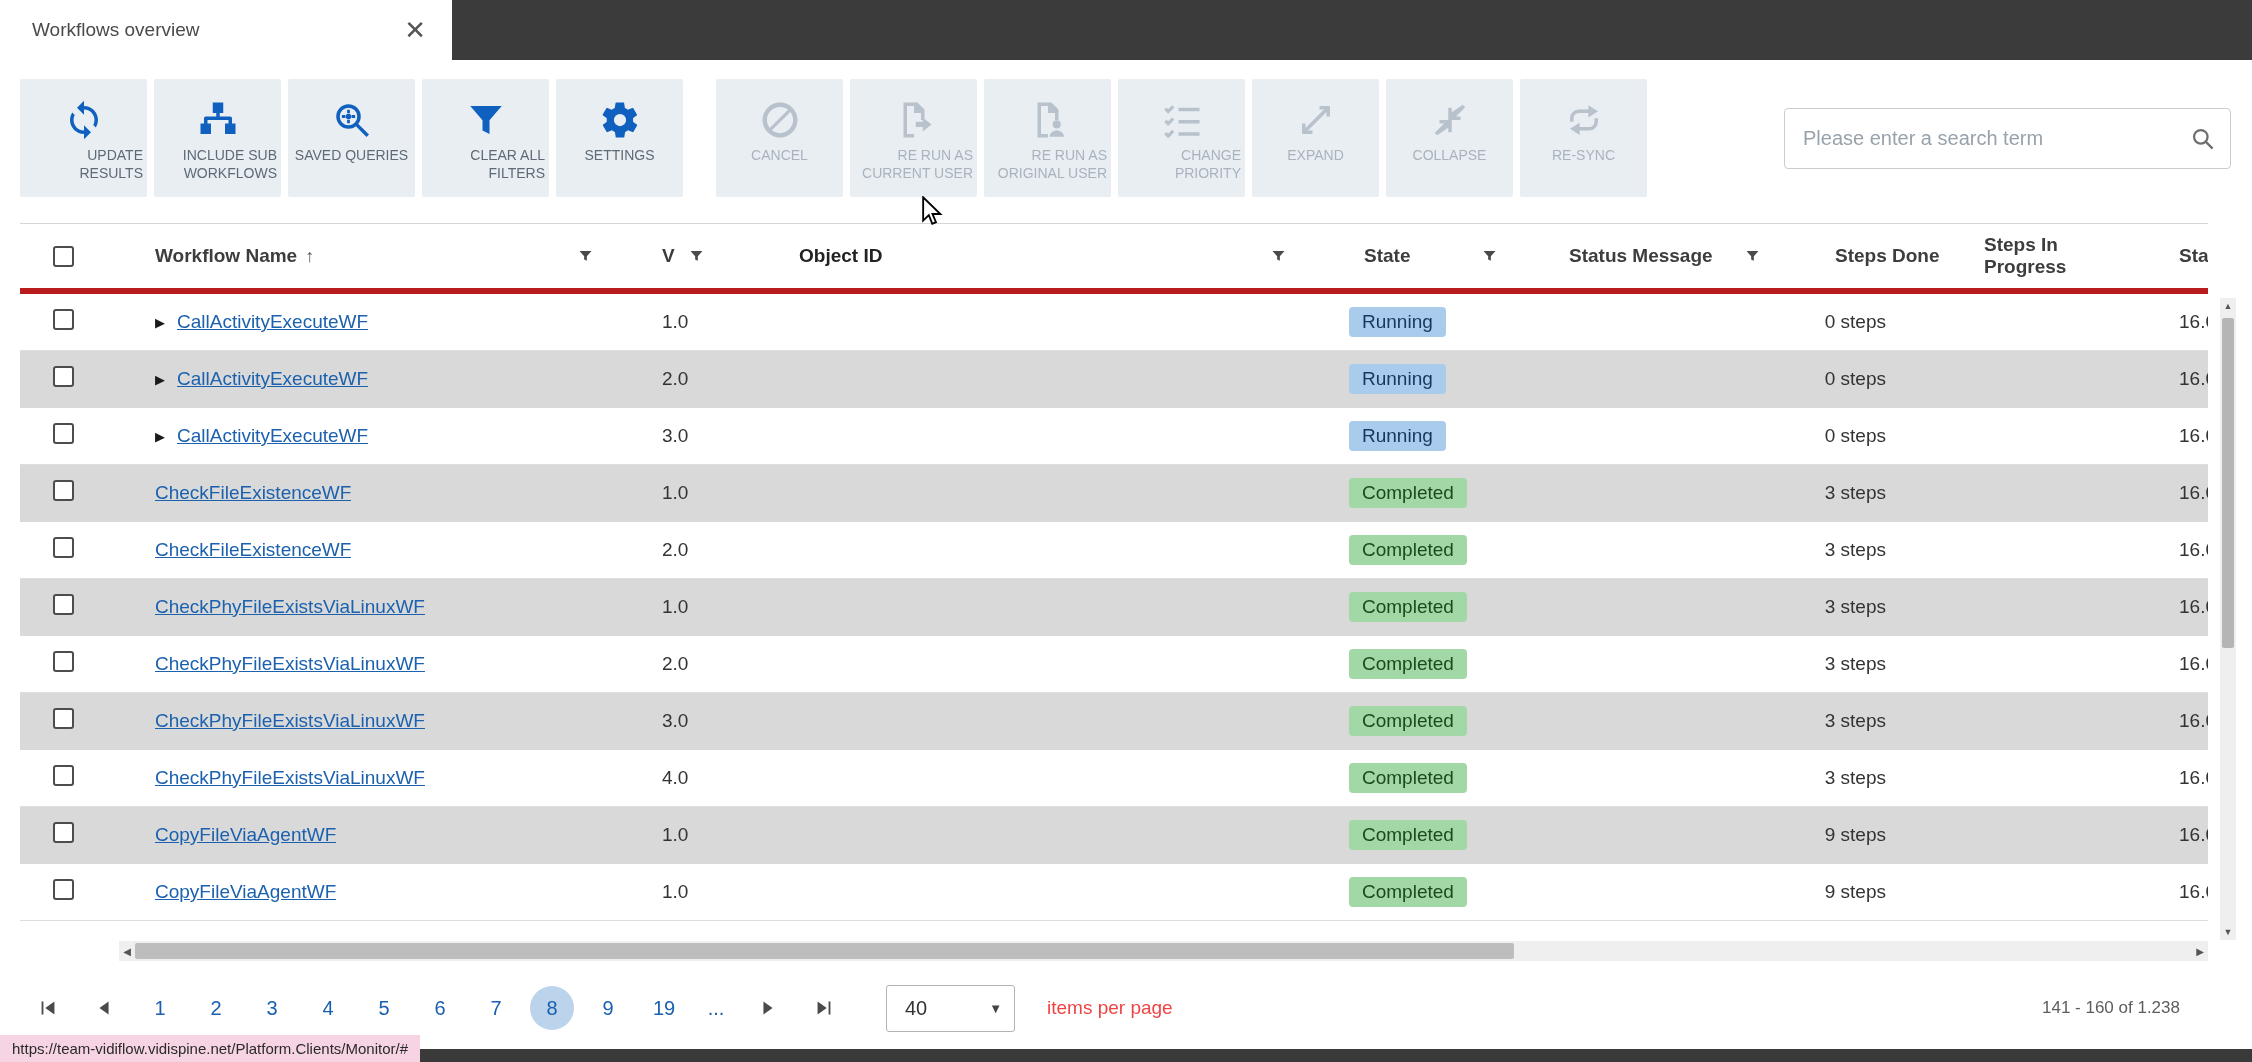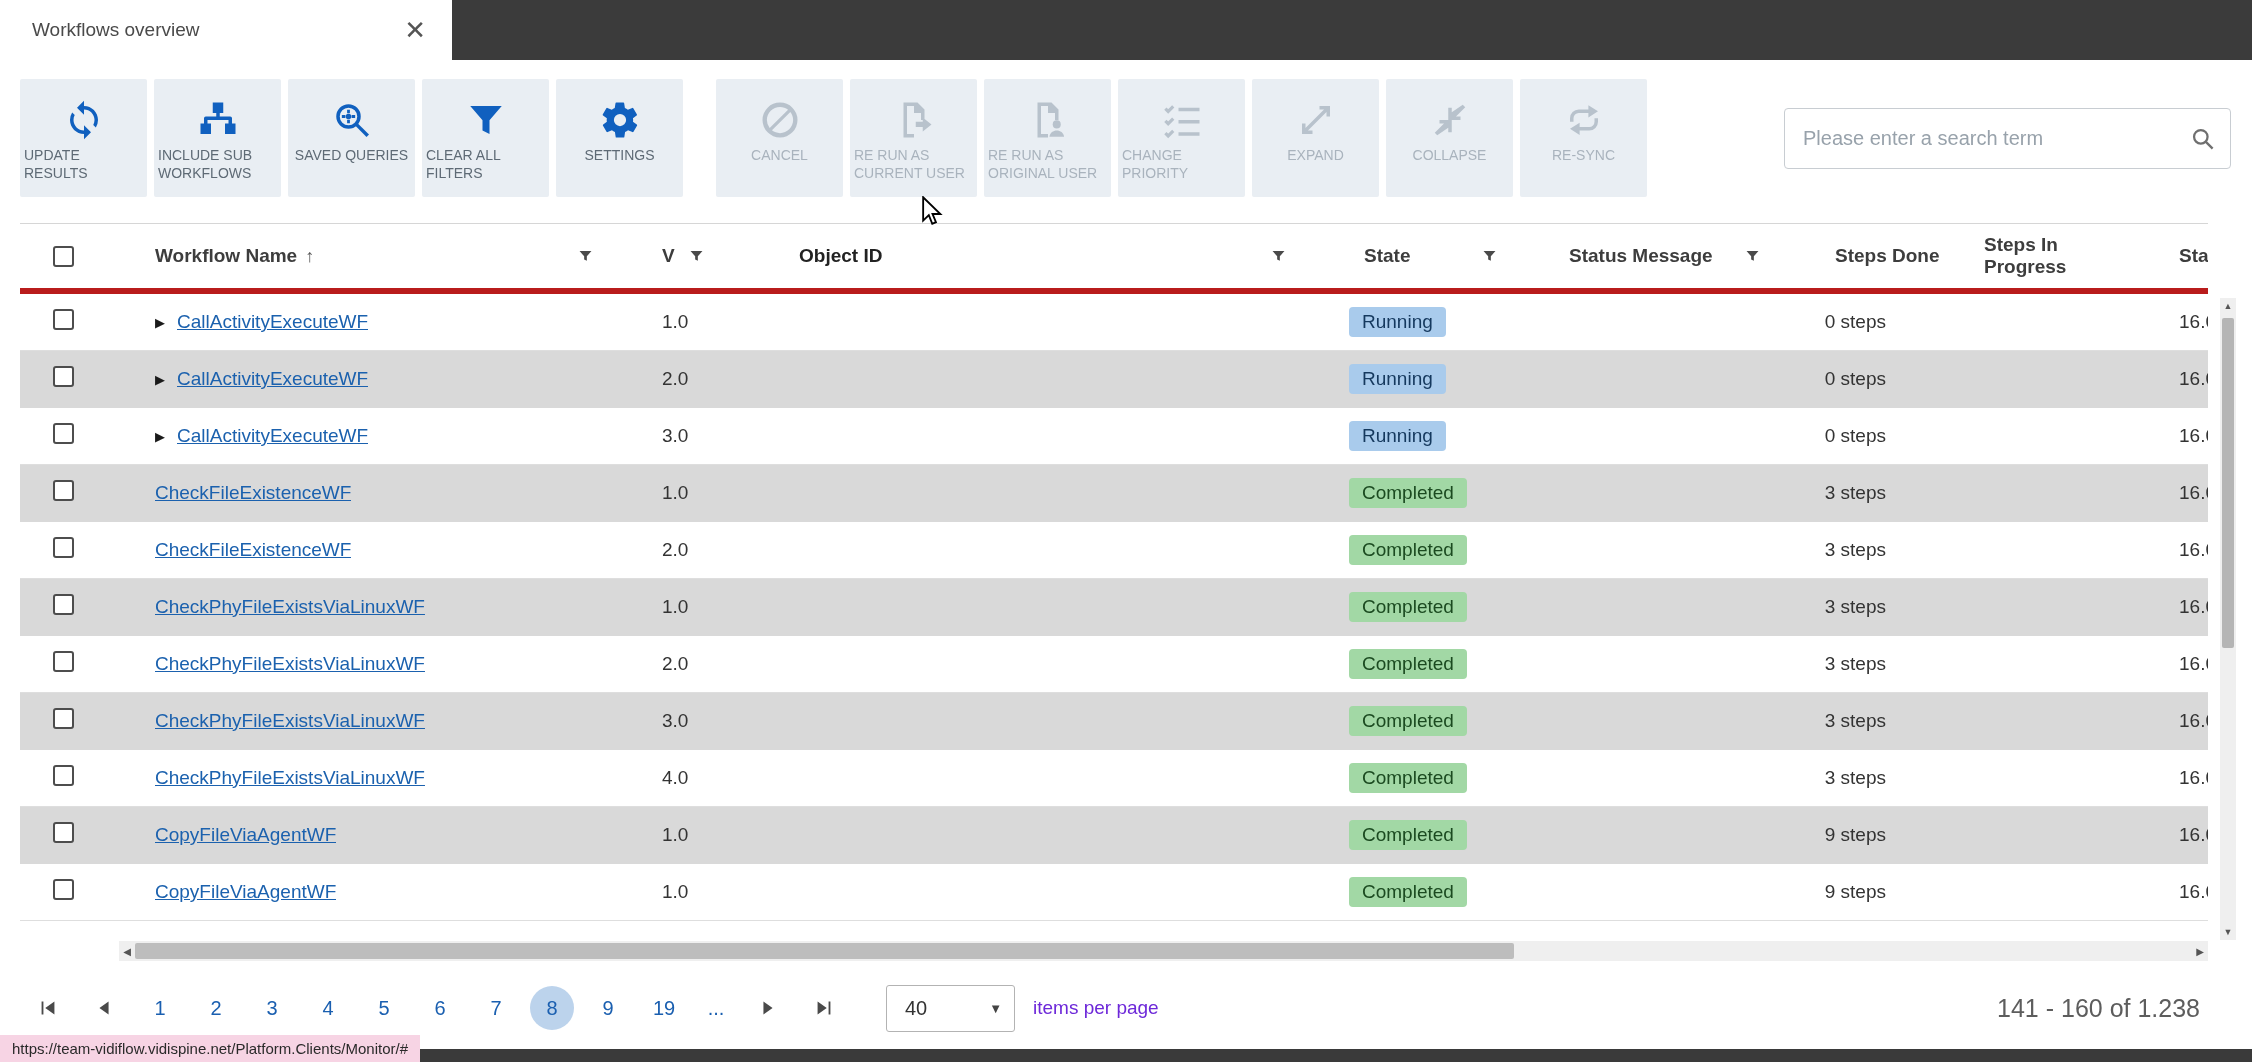--- a/index.html
+++ b/index.html
@@ -16,21 +16,21 @@
   
   .toolbar{display:flex;align-items:flex-start;padding:19px 21px 26px 20px;background:#fff}
   .tb-buttons{display:flex}
   .tbtn{width:127px;height:118px;background:#e9eef3;border-radius:2px;margin-right:7px;
     display:flex;flex-direction:column;align-items:center;padding-top:15px;cursor:pointer}
   .tbtn.gap-left{margin-left:26px}
   .tbtn.disabled{cursor:default}
   .tb-icon{height:52px;display:flex;align-items:center;color:#1060bf}
   .tb-icon svg{width:42px;height:42px;display:block}
   .tbtn.disabled .tb-icon{color:#b8c2cc}
-  .tb-label{font-size:14px;color:#5e6a75;text-align:left;line-height:1.3;padding:0 4px}
+  .tb-label{font-size:14px;color:#5e6a75;text-align:right;line-height:1.3;padding:0 4px}
   .tbtn.disabled .tb-label{color:#a9b3bd}
   .search-wrap{margin-left:auto;margin-top:29px;width:447px;height:61px;border:1px solid #c8cdd2;
     border-radius:4px;display:flex;align-items:center;padding:0 14px 0 18px;background:#fff}
   .search-input{flex:1;border:none;outline:none;font-size:20px;color:#333;font-family:inherit;background:transparent}
   .search-input::placeholder{color:#98a2ab}
   .search-icon{color:#6f6f6f;display:flex}
   .search-icon svg{width:27px;height:27px}
 
   
   .table-area{margin-left:20px;width:2188px;overflow:hidden}
@@ -90,22 +90,22 @@
   .pnav svg{width:22px;height:22px}
   #pages{display:flex;align-items:center}
   .page{min-width:44px;height:44px;border-radius:50%;display:flex;align-items:center;
     justify-content:center;font-size:20px;color:#1a5fb0;margin:0 6px;cursor:pointer}
   .page.current{background:#bcd3ec}
   .ellipsis{min-width:44px;height:44px;display:flex;align-items:flex-end;justify-content:center;
     font-size:20px;color:#1a5fb0;margin:0 2px;cursor:pointer;padding-bottom:10px}
   .dropdown{margin-left:34px;width:129px;height:47px;border:1px solid #b3b3b3;border-radius:3px;
     display:flex;align-items:center;padding:0 12px 0 18px;font-size:20px;color:#333;background:#fff;cursor:pointer}
   .dd-caret{margin-left:auto;font-size:13px;color:#444}
-  .items-label{margin-left:18px;font-size:19px;color:#6d28d9}
-  .range{margin-left:auto;margin-right:32px;font-size:25px;color:#5d5d5d}
+  .items-label{margin-left:32px;font-size:19px;color:#ef4444}
+  .range{margin-left:auto;margin-right:52px;font-size:17px;color:#5d5d5d}
 
   
   .bottom-strip{position:absolute;left:0;right:0;bottom:0;height:13px;background:#3a3a3a}
   .status-url{position:absolute;left:0;bottom:0;height:27px;background:#f7d4e4;display:flex;
     align-items:center;padding:0 12px;font-size:15px;color:#2a2a2a;z-index:5;white-space:nowrap}
   .cursor{position:absolute;left:920px;top:196px;width:26px;height:32px;z-index:9;pointer-events:none}
 </style>
 </head>
 <body>
 

